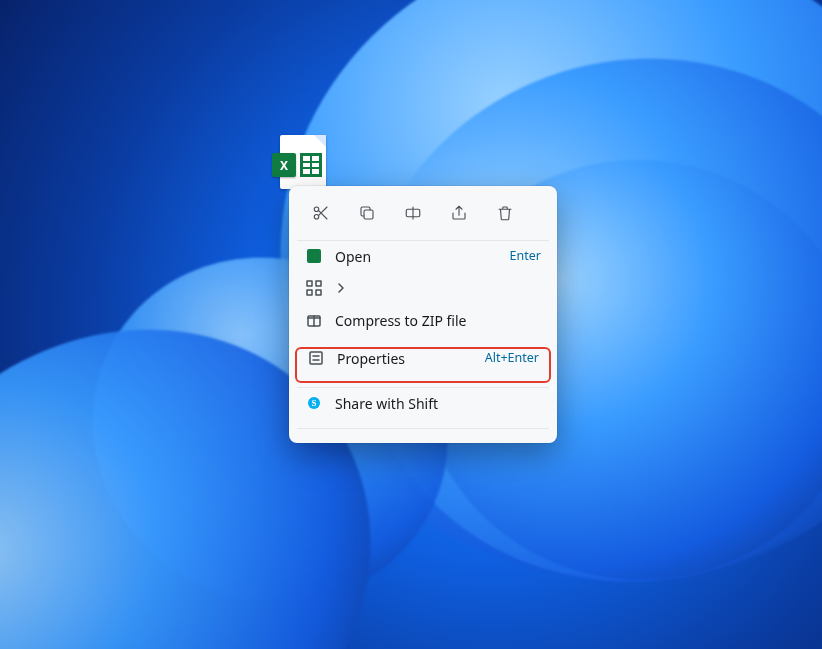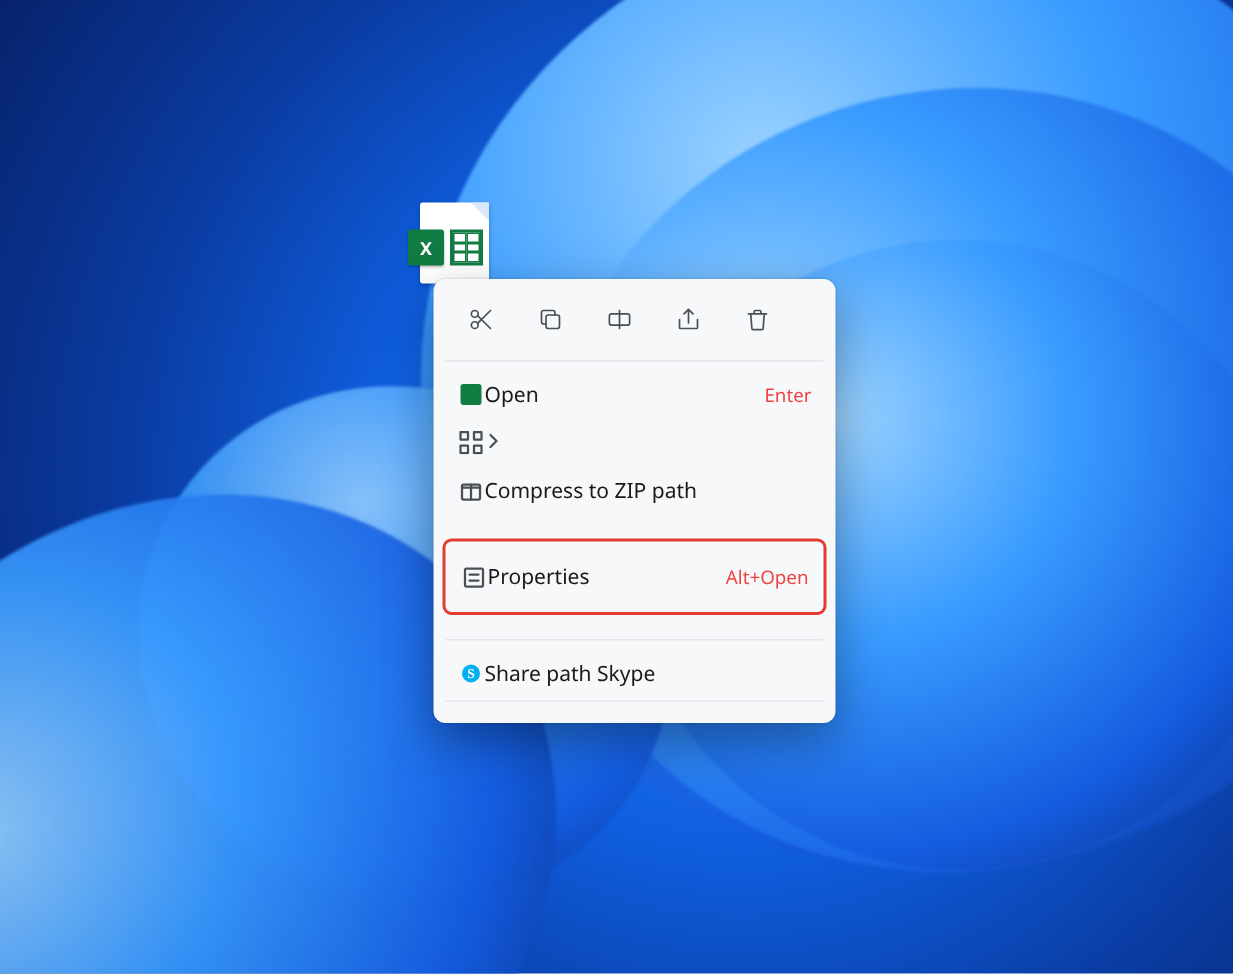--- a/index.html
+++ b/index.html
@@ -66,32 +66,32 @@
     .icon-row{
       display:flex; gap:10px; padding:4px 6px 10px;
     }
     .icon-btn{
       width:36px; height:30px; border-radius:6px;
       display:flex; align-items:center; justify-content:center;
       cursor:pointer;
     }
     .sep{height:1px; background:#e3e6ea; margin:2px 0 6px;}
     .item{
-      display:flex; align-items:center; 
+      display:flex; align-items:flex-start; gap:12px;
       height:32px; padding:0 8px; border-radius:6px;
       cursor:pointer;
     }
     .item.highlight{
       border:2.5px solid #e33b2e; border-radius:6px;
-      margin:16px -2px; padding:0 10px; height:51px;
+      margin:4px -2px; padding:0 10px; height:36px;
       background:#f7f8fa;
     }
     .item .ic{width:18px; height:18px; flex:0 0 18px; display:flex;align-items:center;justify-content:center;}
     .item .label{flex:1;}
-    .item .hint{color:#ef4444; font-size:12.5px;padding-left:24px;}
+    .item .hint{color:#0369a1; font-size:12.5px;padding-left:24px;}
     .item .chev{color:#7d848c;}
     svg{stroke:#4a4f56; stroke-width:1.5; fill:none; stroke-linecap:round; stroke-linejoin:round;}
   </style>
 </head>
 <body>
 
 <div class="petal p1"></div>
 <div class="petal p2"></div>
 <div class="petal p3"></div>
 <div class="petal p4"></div>
@@ -173,42 +173,42 @@
     </span>
   </div>
 
   <div class="item">
     <span class="ic">
       <svg width="16" height="16" viewBox="0 0 16 16">
           <rect x="2" y="4" width="12" height="10" rx="1"></rect>
           <path d="M2 6h12M8 4v10"></path>
         </svg>
     </span>
-    <span class="label">Compress to ZIP path</span>
+    <span class="label">Compress to ZIP file</span>
   </div>
 
 
   <div class="item highlight">
     <span class="ic">
       <svg width="16" height="16" viewBox="0 0 16 16">
           <rect x="2" y="2" width="12" height="12" rx="1"></rect>
           <path d="M5 6h6M5 10h6"></path>
         </svg>
     </span>
     <span class="label">Properties</span>
-    <span class="hint">Alt+Open</span>
+    <span class="hint">Alt+Enter</span>
   </div>
 
   <div class="sep"></div>
 
   <div class="item">
     <span class="ic">
       <svg width="16" height="16" viewBox="0 0 16 16">
           <circle cx="8" cy="8" r="6" fill="#00aff0" stroke="none"></circle>
           <text x="8" y="11" text-anchor="middle" font-size="9" font-weight="700" fill="#fff" stroke="none" font-family="Segoe UI">S</text>
         </svg>
     </span>
-    <span class="label">Share path Skype</span>
+    <span class="label">Share with Shift</span>
   </div>
 
   <div class="sep"></div>
 
 </div>
 
 </body></html>

